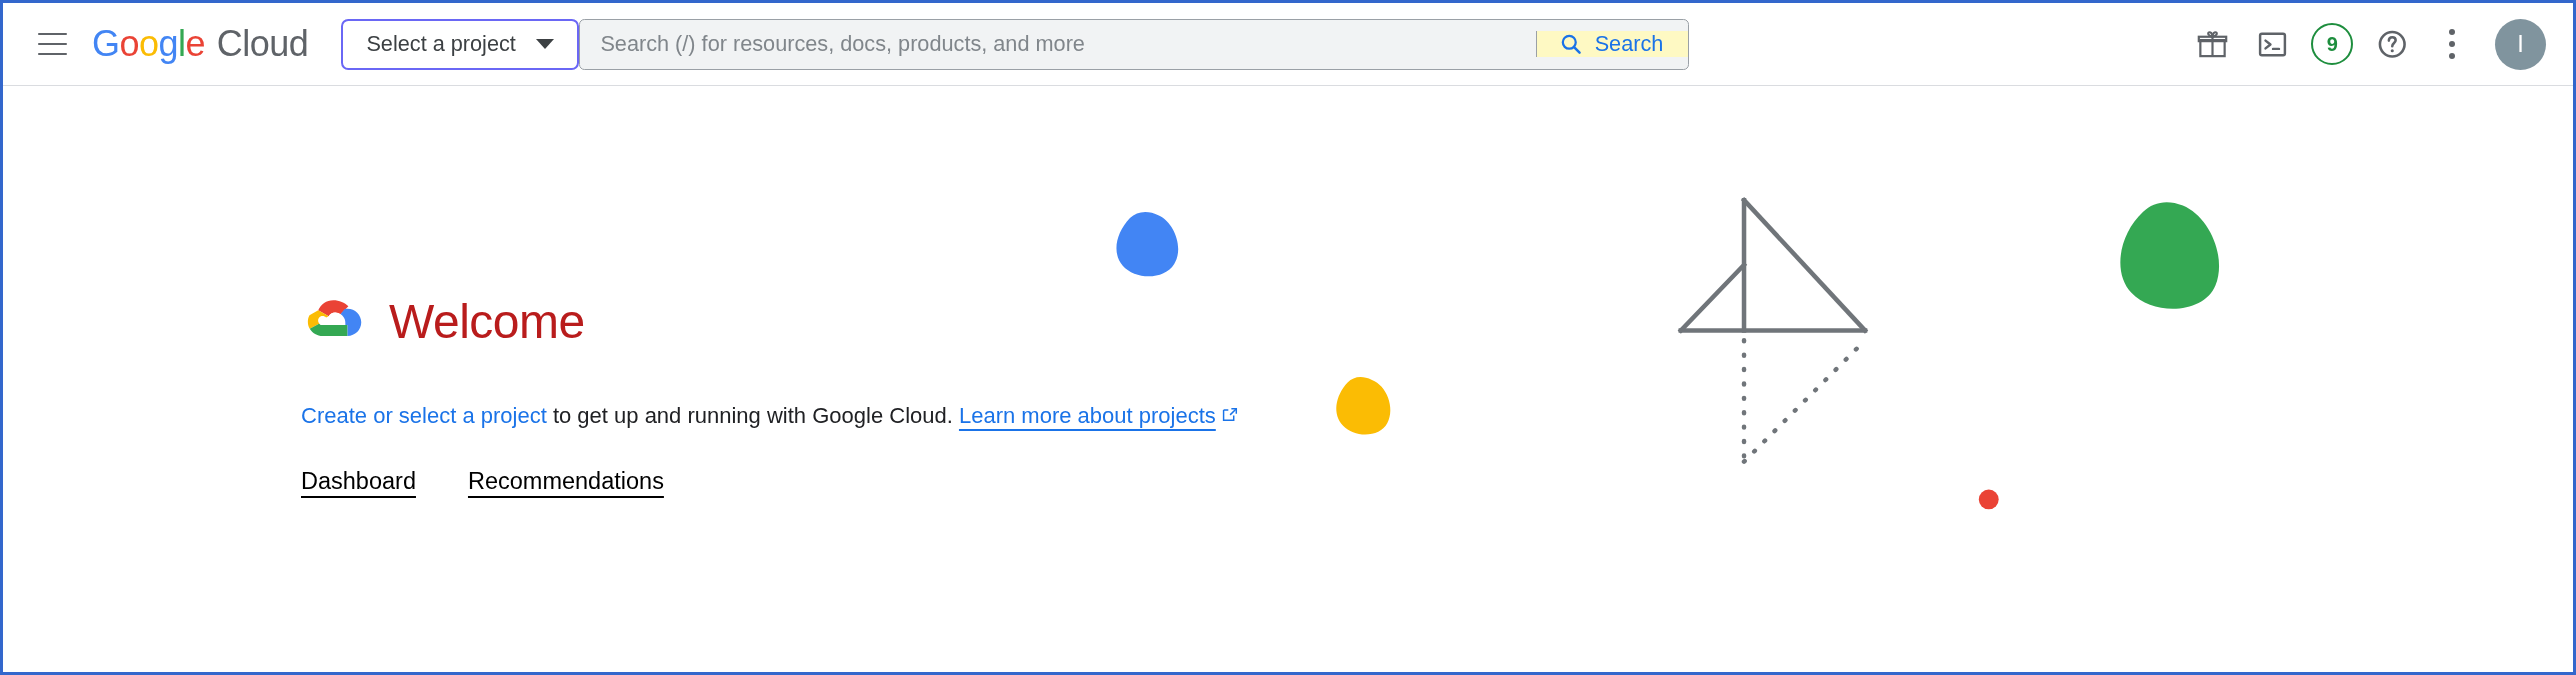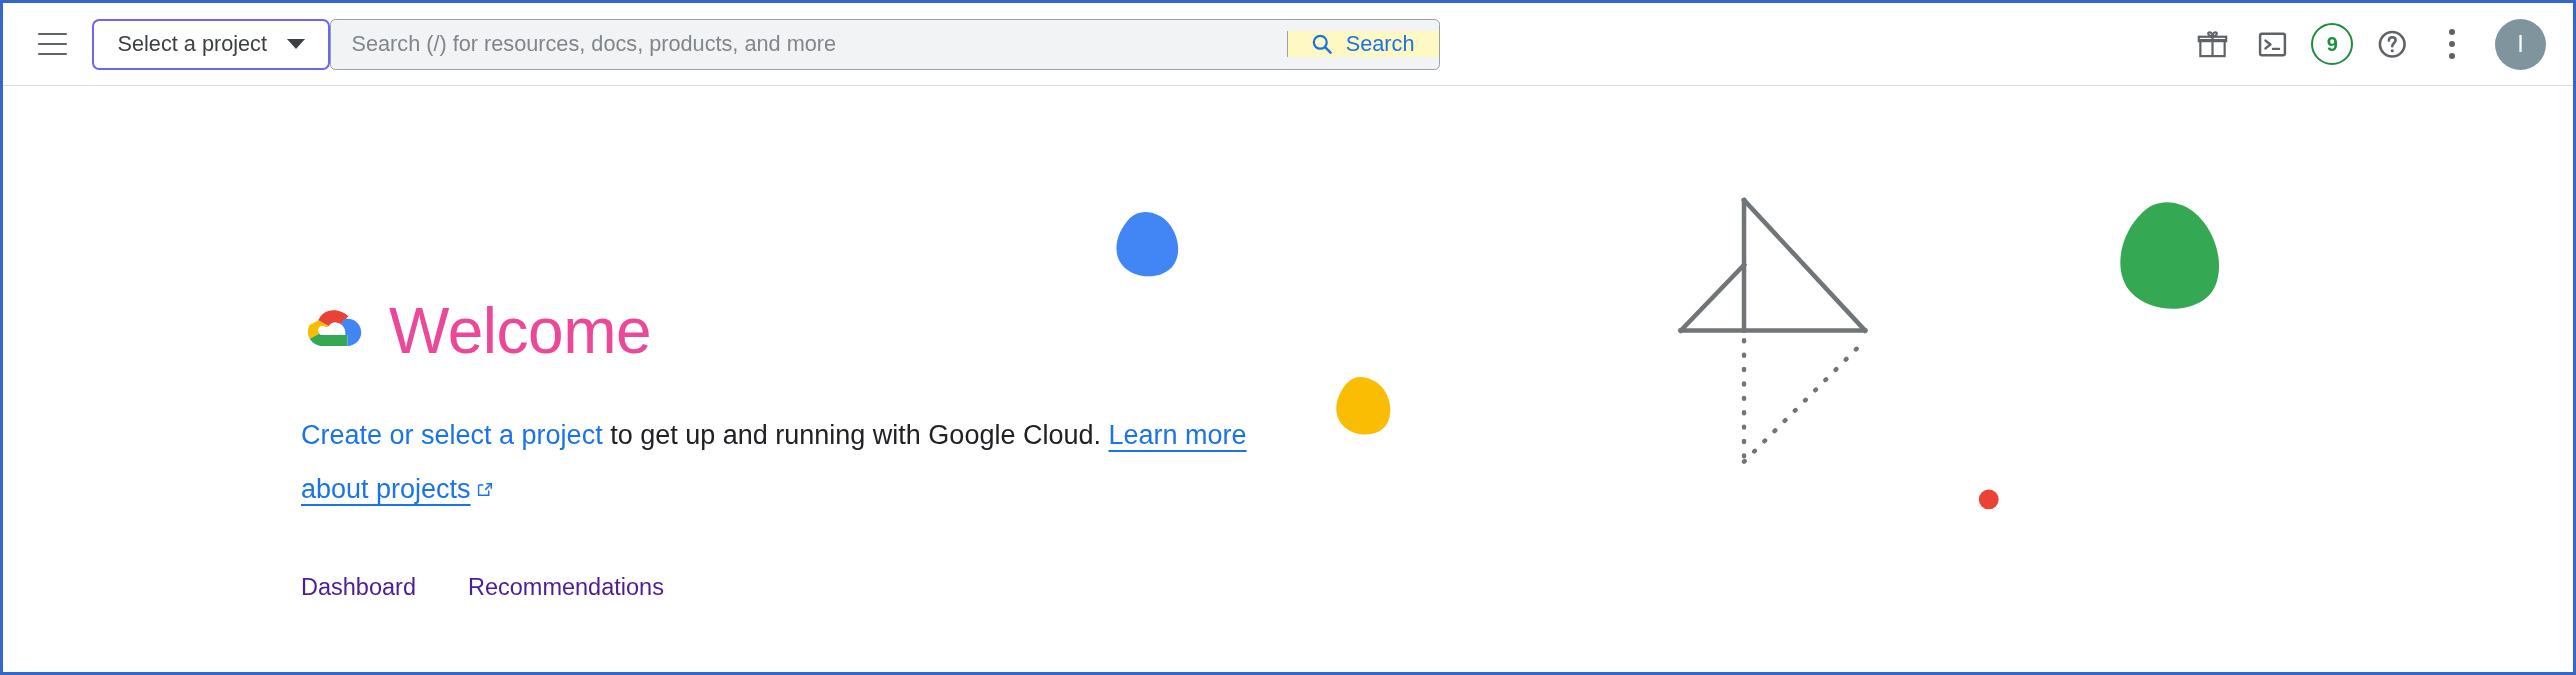--- a/index.html
+++ b/index.html
@@ -204,28 +204,28 @@
     width: 948px;
   }
 
   .welcome-row {
     display: flex;
     align-items: center;
     gap: 25px;
     margin-bottom: 40px;
   }
   .welcome-title {
-    font-size: 64px;
-    color: #ec4899;
+    font-size: 48px;
+    color: #b91c1c;
     font-weight: 400;
     letter-spacing: -0.5px;
   }
 
   .intro-line {
-    font-size: 27px;
+    font-size: 22px;
     color: #202124;
     line-height: 54px;
   }
   .link-plain {
     color: #1a73e8;
     text-decoration: none;
     cursor: pointer;
   }
   .link-underline {
     color: #1a73e8;
@@ -236,42 +236,48 @@
   }
   .ext-icon { display: inline-block; vertical-align: -0.9px; margin-left: 5.4px; }
 
   .quick-links {
     margin-top: 25px;
     display: flex;
     gap: 52px;
   }
   .quick-links a {
     font-size: 23.5px;
-    color: #4c1d95;
+    color: #000000;
+    text-decoration: underline;
     text-underline-offset: 7.2px;
     text-decoration-thickness: 1.8px;
     cursor: pointer;
-    margin-top: 33px;
   }
 
   .decor { position: absolute; left: 0; top: 0; width: 100%; height: 100%; pointer-events: none; }
 </style>
 </head>
 <body>
 
 <div class="screen">
 
   <div class="header">
 
     <div class="hamburger">
       <span></span>
       <span></span>
       <span></span>
     </div>
 
+    <div class="brand">
+      <span class="g-logo">
+        <i style="color:#4285f4">G</i><i style="color:#ea4335">o</i><i style="color:#fbbc04">o</i><i style="color:#4285f4">g</i><i style="color:#34a853">l</i><i style="color:#ea4335">e</i>
+      </span>
+      <span class="cloud-word">Cloud</span>
+    </div>
 
     <div class="project-select">
       <span class="ps-label">Select a project</span>
       <span class="caret-down"></span>
     </div>
 
     <div class="search-wrap">
       <input class="search-input" type="text" placeholder="Search (/) for resources, docs, products, and more" value="" style="">
       <button class="search-btn">
         <svg width="23.5" height="23.5" viewBox="0 0 24 24">

